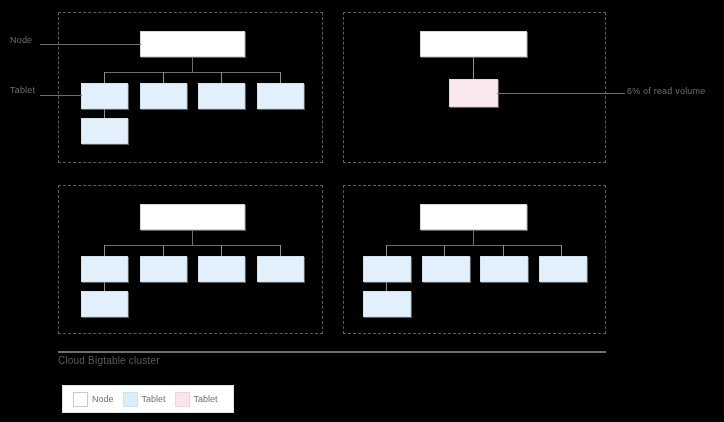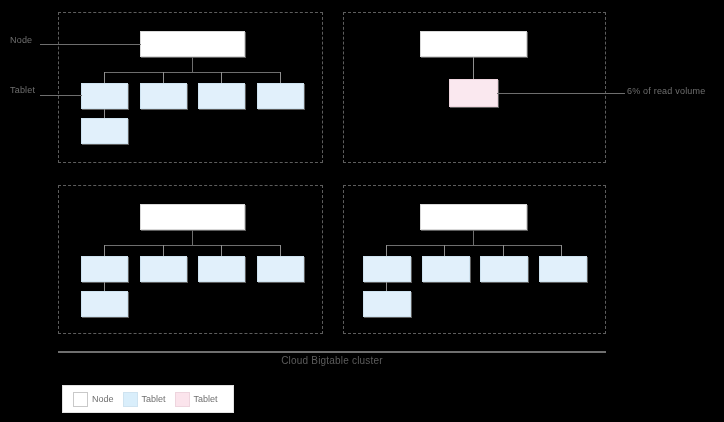--- a/index.html
+++ b/index.html
@@ -81,21 +81,20 @@
     top: 351px;
     width: 548px;
     height: 2px;
     background: #6f6f6f;
   }
   #cluster-caption {
     position: absolute;
     left: 58px;
     top: 355px;
     width: 548px;
-    text-align: center;
     font-size: 10px;
     color: #5c5c5c;
     letter-spacing: .2px;
   }
 
   
   #legend {
     position: absolute;
     left: 62px;
     top: 385px;

